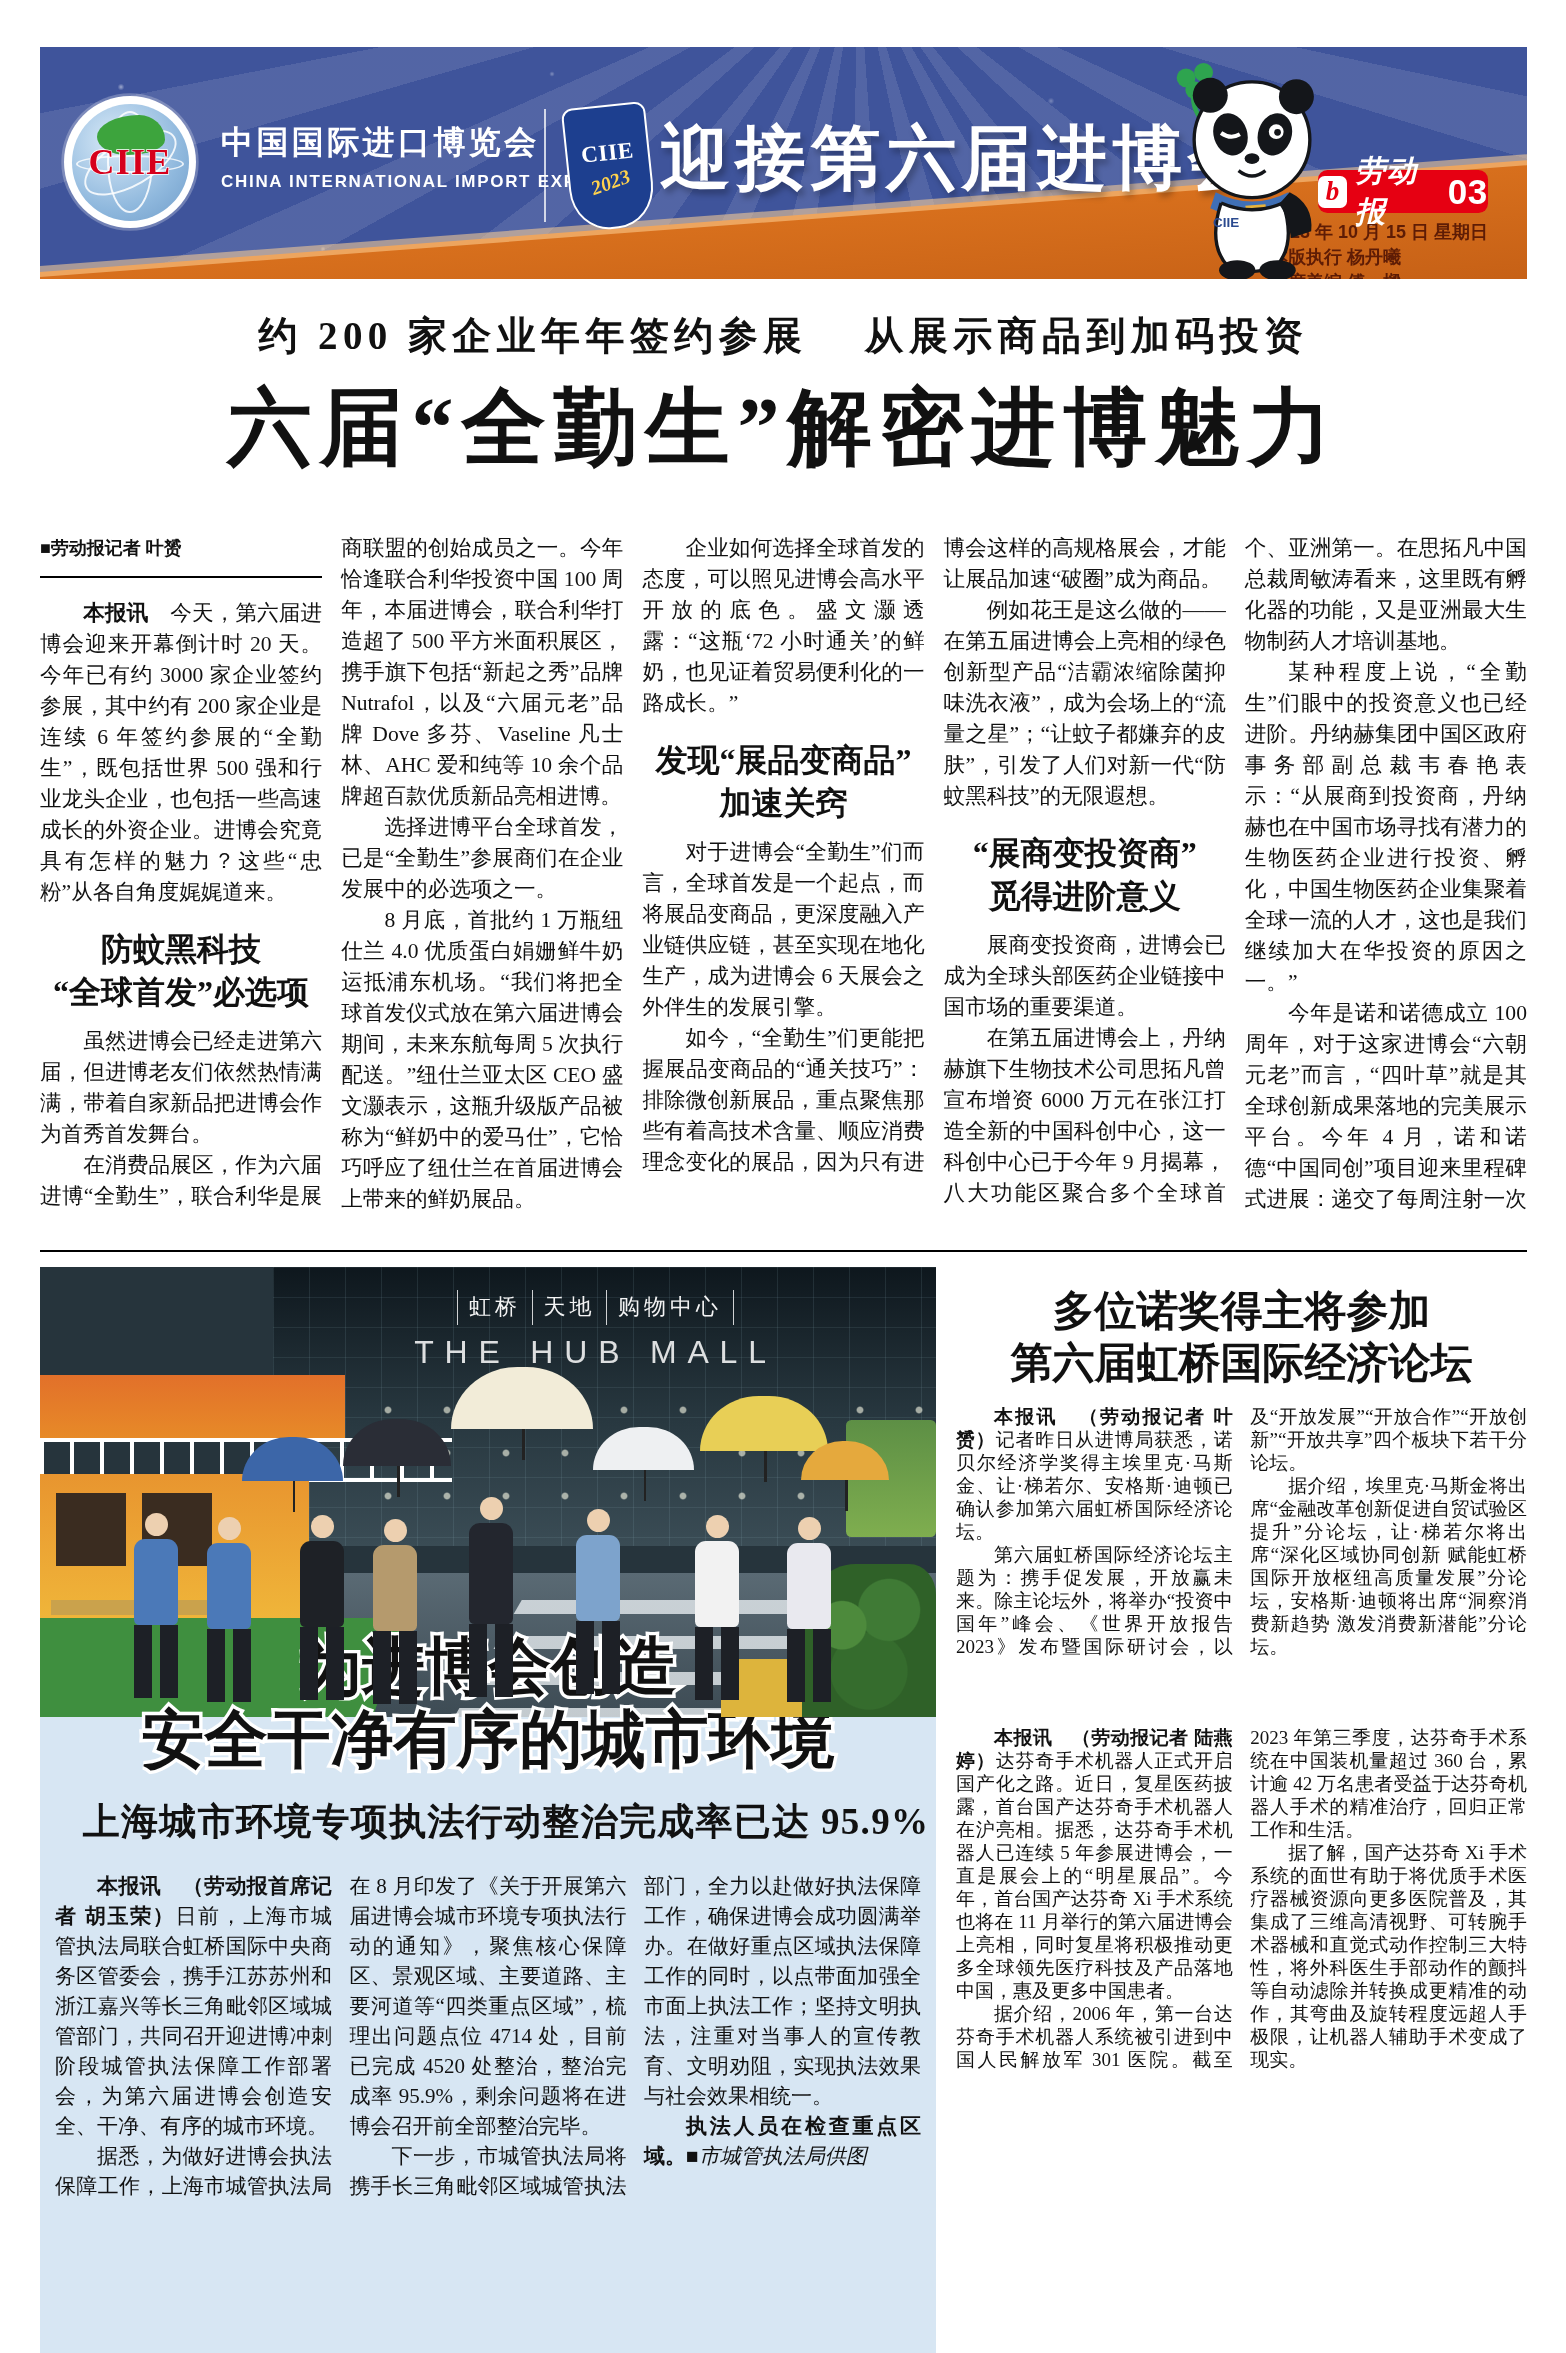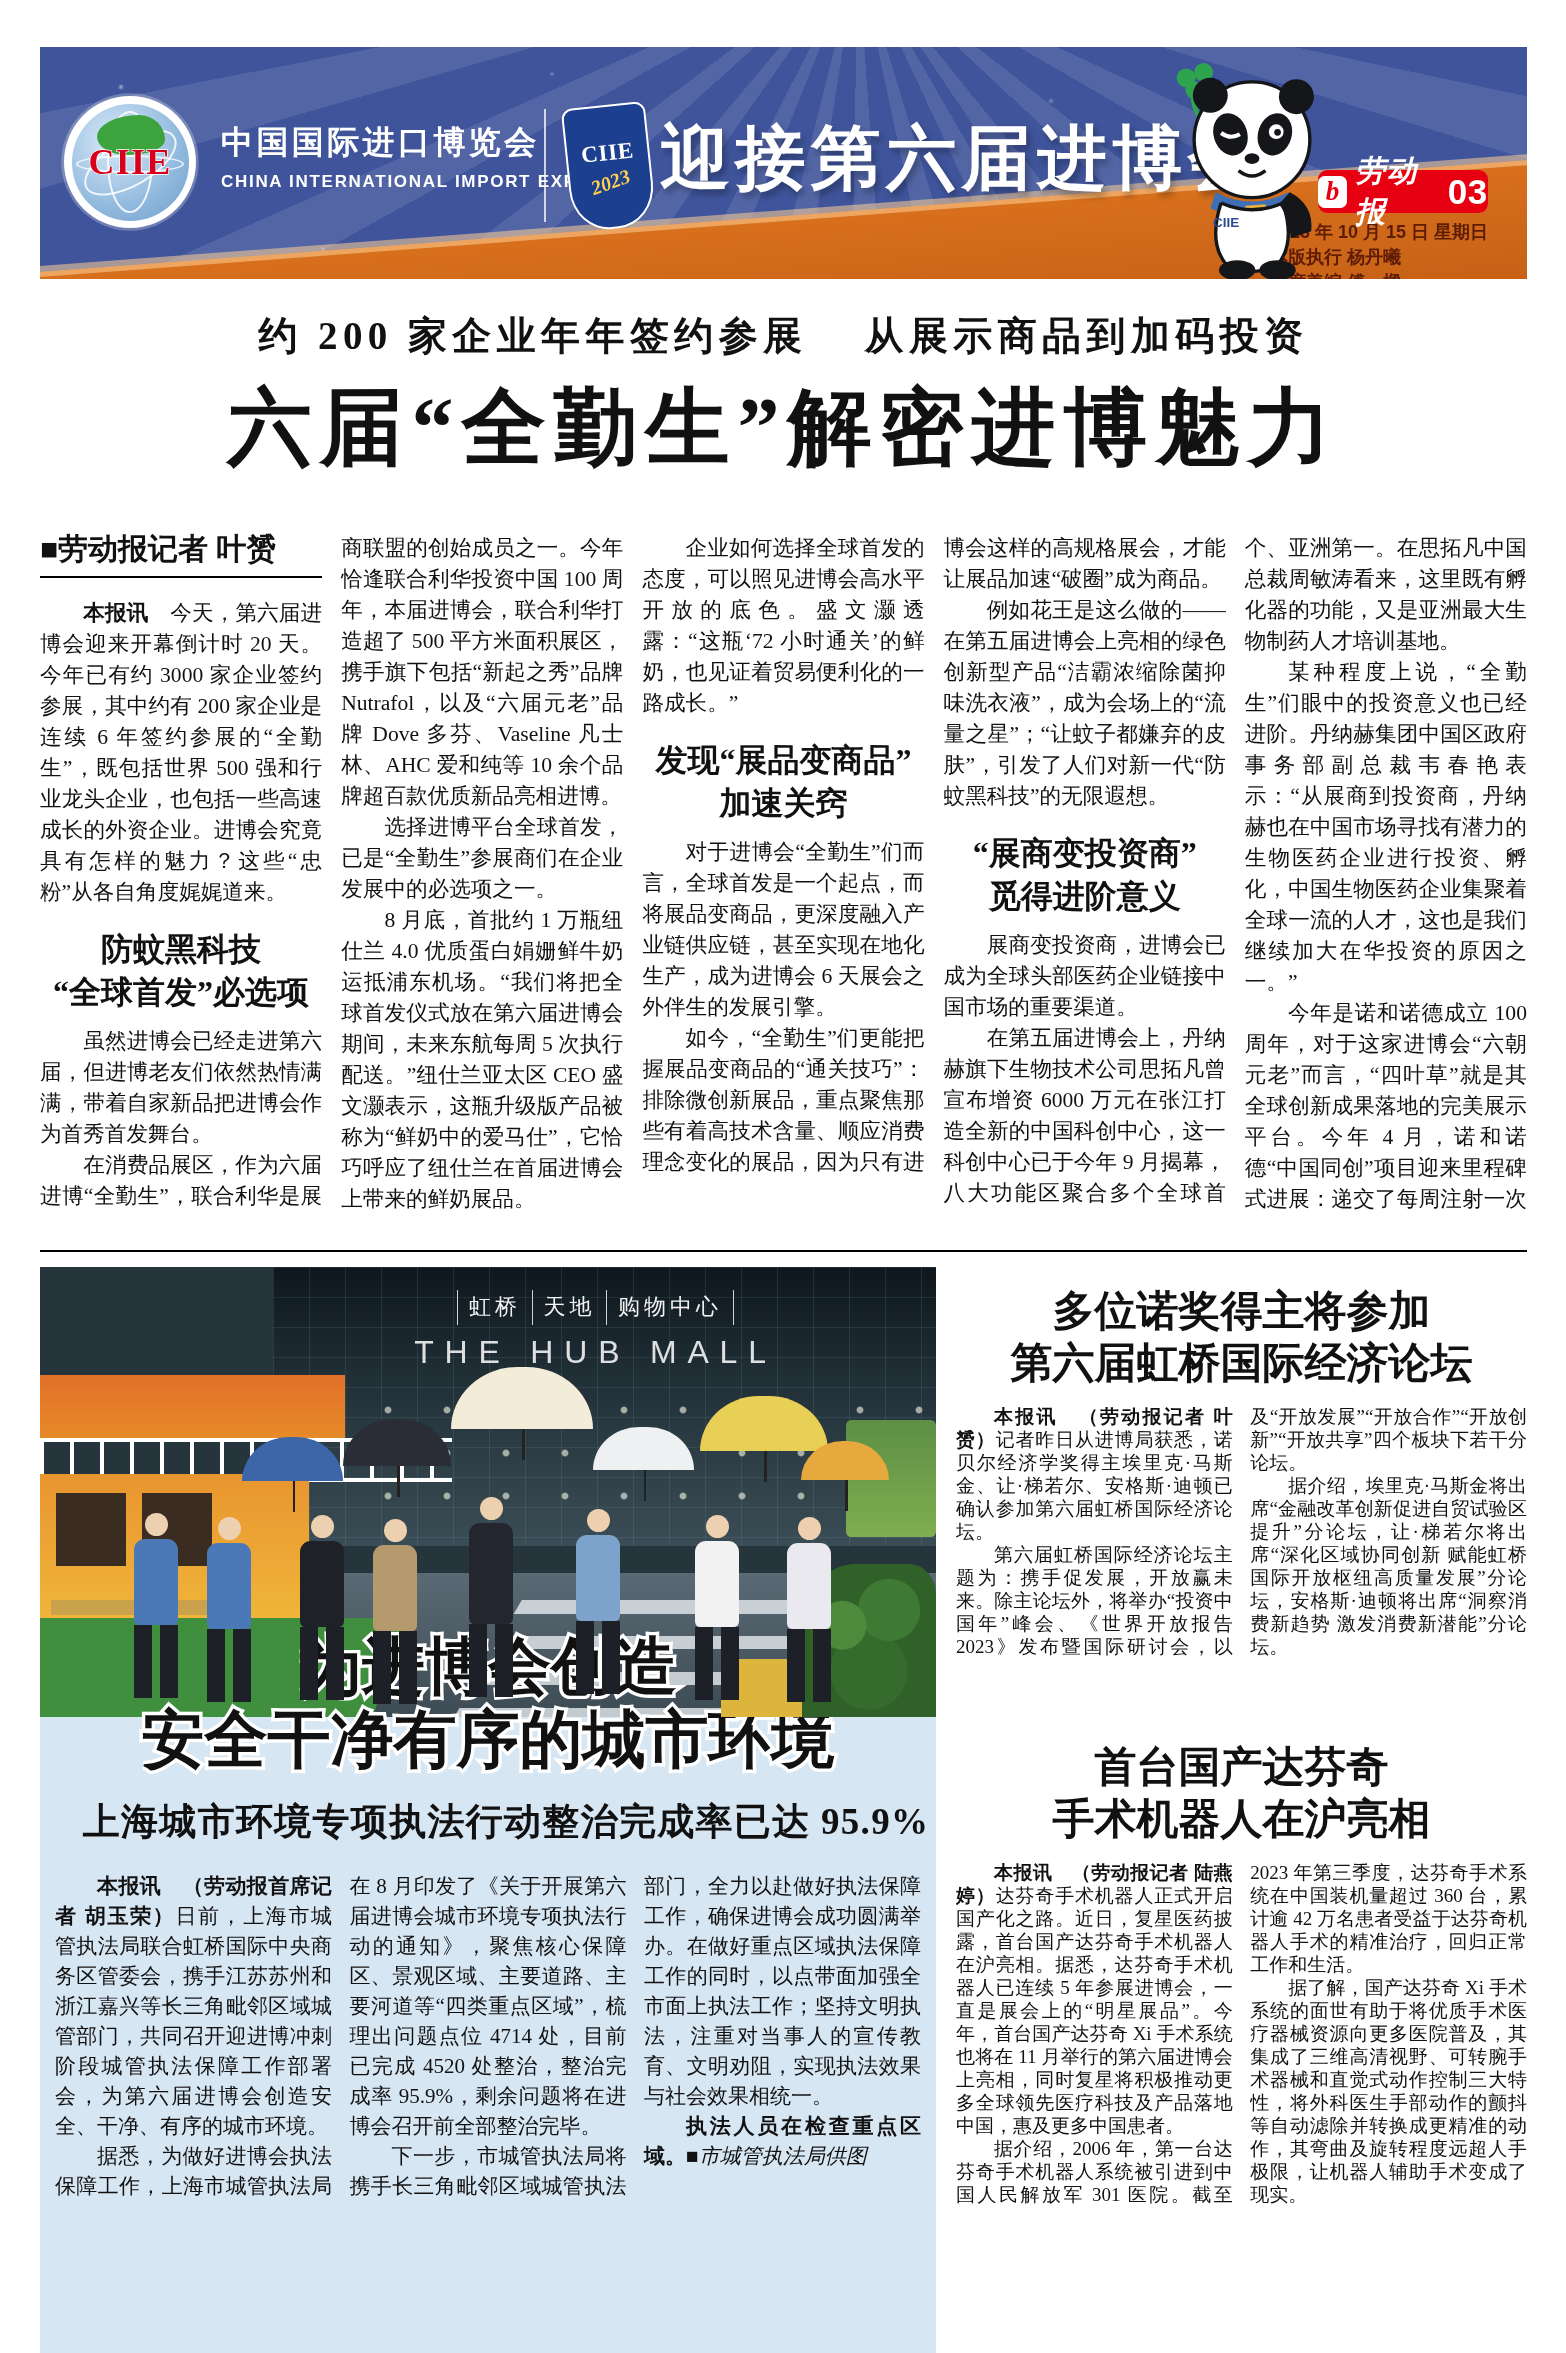--- a/index.html
+++ b/index.html
@@ -62,21 +62,21 @@
   
   .kicker{margin-top:30px;text-align:center;font-weight:900;font-size:39px;letter-spacing:5.4px;}
   .kicker .k2{margin-left:57px;}
   .headline{margin-top:15px;text-align:center;font-weight:900;font-size:84px;letter-spacing:8px;line-height:1.18;}
 
   
   .lead-cols{margin-top:36px;column-count:5;column-gap:19px;height:706px;overflow:hidden;
      font-size:21.6px;line-height:31px;}
   .art-p{margin:0;text-indent:2em;text-align:justify;}
   .lead-in{font-family:"Liberation Sans","DejaVu Sans",sans-serif;font-weight:700;}
-  .byline{font-family:"Liberation Sans","DejaVu Sans",sans-serif;font-weight:700;font-size:30px;
+  .byline{font-family:"Liberation Sans","DejaVu Sans",sans-serif;font-weight:700;font-size:18px;
      border-bottom:2.7px solid #000;padding-bottom:12px;margin-bottom:19px;break-inside:avoid;}
   .subhead{font-weight:900;font-size:32px;line-height:1.32;text-align:center;white-space:pre-line;
      margin:20px 0 13.5px;break-inside:avoid;font-family:"Liberation Serif",serif;}
 
   
   .bottom{display:flex;gap:20px;margin-top:10.8px;border-top:2px solid #000;padding-top:15px;}
   .panel-left{width:896px;height:1359px;background:#d7e6f3;overflow:hidden;}
   .panel-right{flex:1;height:1051px;overflow:hidden;}
 
   
@@ -334,24 +334,20 @@
         <h2 class="r-title">
           <div>多位诺奖得主将参加</div>
           <div>第六届虹桥国际经济论坛</div>
         </h2>
         <div class="r-cols a1">
           <p class="art-p"><b class="lead-in">本报讯　（劳动报记者 叶赟）</b><span>记者昨日从进博局获悉，诺贝尔经济学奖得主埃里克·马斯金、让·梯若尔、安格斯·迪顿已确认参加第六届虹桥国际经济论坛。</span></p>
           <p class="art-p">第六届虹桥国际经济论坛主题为：携手促发展，开放赢未来。除主论坛外，将举办“投资中国年”峰会、《世界开放报告 2023》发布暨国际研讨会，以及“开放发展”“开放合作”“开放创新”“开放共享”四个板块下若干分论坛。</p>
           <p class="art-p">据介绍，埃里克·马斯金将出席“金融改革创新促进自贸试验区提升”分论坛，让·梯若尔将出席“深化区域协同创新 赋能虹桥国际开放枢纽高质量发展”分论坛，安格斯·迪顿将出席“洞察消费新趋势 激发消费新潜能”分论坛。</p>
         </div>
 
-        <h2 class="r-title t2">
-          <div>首台国产达芬奇</div>
-          <div>手术机器人在沪亮相</div>
-        </h2>
         <div class="r-cols a2">
           <p class="art-p"><b class="lead-in">本报讯　（劳动报记者 陆燕婷）</b><span>达芬奇手术机器人正式开启国产化之路。近日，复星医药披露，首台国产达芬奇手术机器人在沪亮相。据悉，达芬奇手术机器人已连续 5 年参展进博会，一直是展会上的“明星展品”。今年，首台国产达芬奇 Xi 手术系统也将在 11 月举行的第六届进博会上亮相，同时复星将积极推动更多全球领先医疗科技及产品落地中国，惠及更多中国患者。</span></p>
           <p class="art-p">据介绍，2006 年，第一台达芬奇手术机器人系统被引进到中国人民解放军 301 医院。截至 2023 年第三季度，达芬奇手术系统在中国装机量超过 360 台，累计逾 42 万名患者受益于达芬奇机器人手术的精准治疗，回归正常工作和生活。</p>
           <p class="art-p">据了解，国产达芬奇 Xi 手术系统的面世有助于将优质手术医疗器械资源向更多医院普及，其集成了三维高清视野、可转腕手术器械和直觉式动作控制三大特性，将外科医生手部动作的颤抖等自动滤除并转换成更精准的动作，其弯曲及旋转程度远超人手极限，让机器人辅助手术变成了现实。</p>
         </div>
       </div>
 
     </div>
   </div>
 </div>

